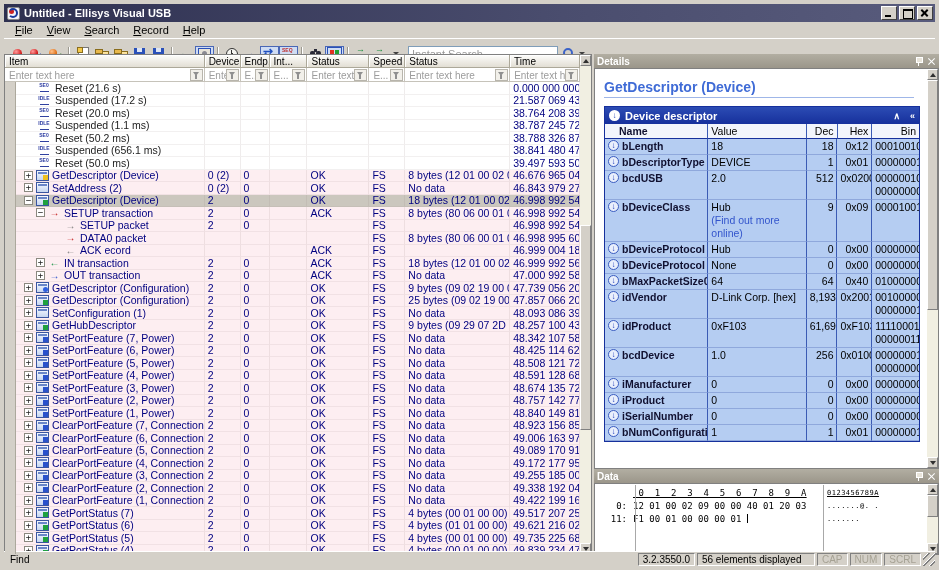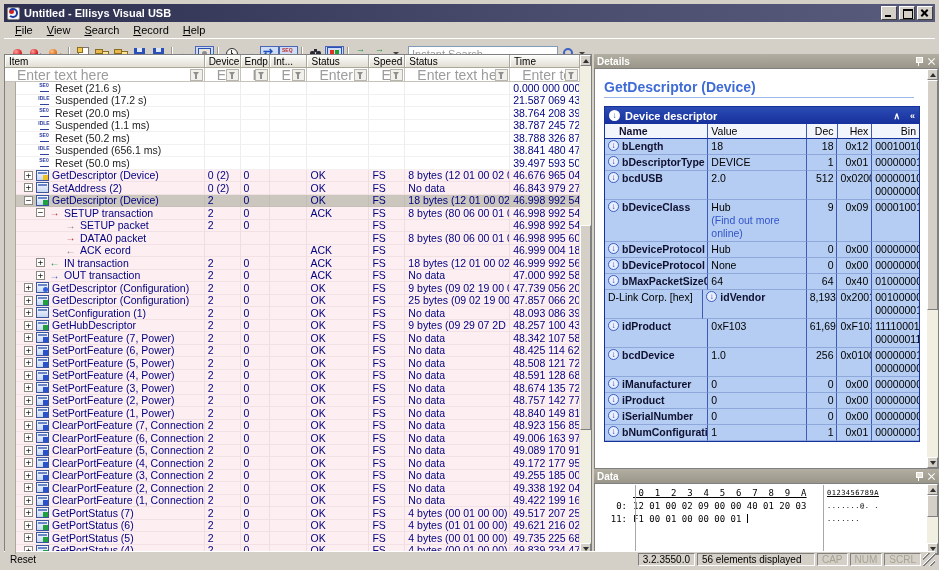--- a/index.html
+++ b/index.html
@@ -66,21 +66,21 @@
   .ic-search::before{content:"";position:absolute;left:1px;top:1px;width:6px;height:6px;border:2px solid #3a62c8;border-radius:50%;}
   .ic-search::after{content:"";position:absolute;left:9px;top:9px;width:5px;height:2px;background:#3a62c8;transform:rotate(45deg);}
 
   
   .leftpane{position:absolute;left:2px;top:52px;width:588px;height:501px;background:#fff;border:1px solid #808080;}
   .ghead{position:absolute;left:0;top:0;right:11px;height:13px;display:flex;}
   .gh-cell{height:13px;background:linear-gradient(#fdfdfb,#e2ded4);border-right:1px solid #aca899;border-bottom:1px solid #aca899;box-shadow:inset 1px 1px 0 #fff;
     font-size:10px;color:#000;padding:1px 0 0 4px;white-space:nowrap;overflow:hidden;}
   .gfilter{position:absolute;left:0;top:13px;right:11px;height:14px;display:flex;background:#fff;border-bottom:1px solid #c6c3ba;}
   .gf-cell{height:14px;border-right:1px solid #c6c3ba;display:flex;align-items:center;overflow:hidden;}
-  .gf-text{flex:1;font-size:14px;color:#9c9c9c;padding-left:12px;white-space:nowrap;overflow:hidden;}
+  .gf-text{flex:1;font-size:10px;color:#9c9c9c;padding-left:4px;white-space:nowrap;overflow:hidden;}
   .funnel{width:13px;height:12px;border:1px solid #b8b5ac;background:#f2f0ea;position:relative;flex:none;margin-right:1px;}
   .funnel::before{content:"";position:absolute;left:2px;top:2px;border-left:3px solid transparent;border-right:3px solid transparent;border-top:4px solid #8f8f8f;}
   .funnel::after{content:"";position:absolute;left:4px;top:5px;width:2px;height:4px;background:#8f8f8f;}
   .gbody{position:absolute;left:0;top:27px;right:11px;bottom:0;overflow:hidden;background:#fff;}
   .strip{position:absolute;left:0;top:27px;bottom:0;width:11px;background:#d4d0c8;border-right:1px solid #aca89c;z-index:5;}
   .grow{display:flex;height:12.5px;}
   .grow.wbg{background:#fff;} .grow.pbg{background:#fdeef1;} .grow.sel{background:#cbc7be;}
   .gc{height:100%;border-right:1px solid rgba(150,130,130,0.14);border-bottom:1px solid rgba(150,130,130,0.12);
     font-size:10.5px;line-height:12px;color:#000080;padding:0 0 0 3px;white-space:nowrap;overflow:hidden;display:flex;align-items:center;}
   .c-item{padding-left:13px;}
@@ -980,25 +980,25 @@
                 <div class="dc n">
                   <span class="field-icon"></span>
                   <span>bMaxPacketSize0</span>
                 </div>
                 <div class="dc v"><span>64</span></div>
                 <div class="dc d1">64</div>
                 <div class="dc d2">0x40</div>
                 <div class="dc d3"><span>01000000</span></div>
               </div>
               <div class="drow">
+                <div class="dc n">
+                  <span class="field-icon"></span>
+                  <span>idVendor</span>
+                </div>
                 <div class="dc v"><span>D-Link Corp. [hex]</span></div>
-                <div class="dc n">
-                  <span class="field-icon"></span>
-                  <span>idVendor</span>
-                </div>
                 <div class="dc d1">8,193</div>
                 <div class="dc d2">0x2001</div>
                 <div class="dc d3"><span>00100000</span><br><span>00000001</span></div>
               </div>
               <div class="drow">
                 <div class="dc n">
                   <span class="field-icon"></span>
                   <span>idProduct</span>
                 </div>
                 <div class="dc v"><span>0xF103</span></div>
@@ -1104,21 +1104,21 @@
           <div class="sbtn" style="bottom:0;">
               <span class="tri-dn"></span>
             </div>
         </div>
       </div>
     </div>
 
   </div>
 
   <div class="statusbar">
-    <span class="st-ready">Reset</span>
+    <span class="st-ready">Find</span>
     <span class="st-box">3.2.3550.0</span>
     <span class="st-box" style="width:118px;">56 elements displayed</span>
     <span class="st-box dim" id="tog0">CAP</span>
     <span class="st-box dim" id="tog1">NUM</span>
     <span class="st-box dim" id="tog2">SCRL</span>
     <span class="grip"></span>
   </div>
 
 </div>
 

